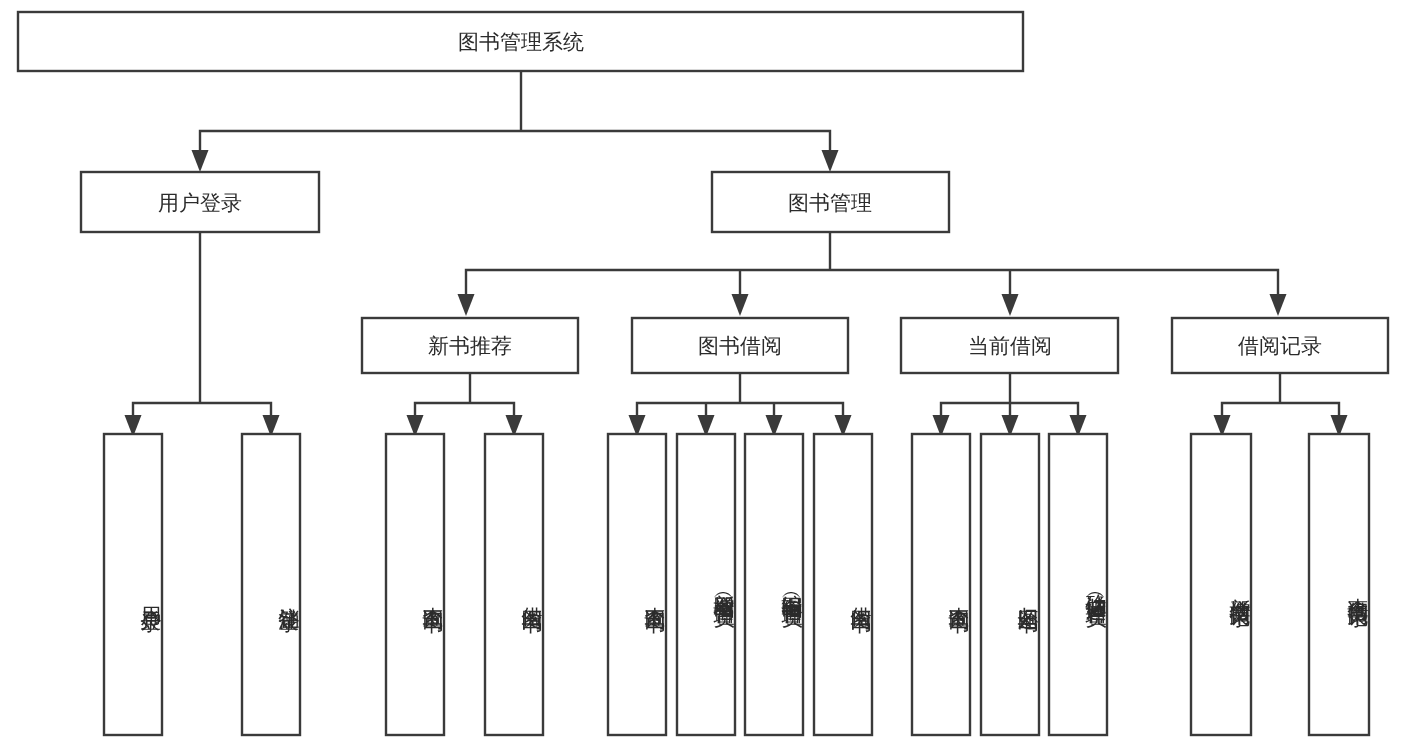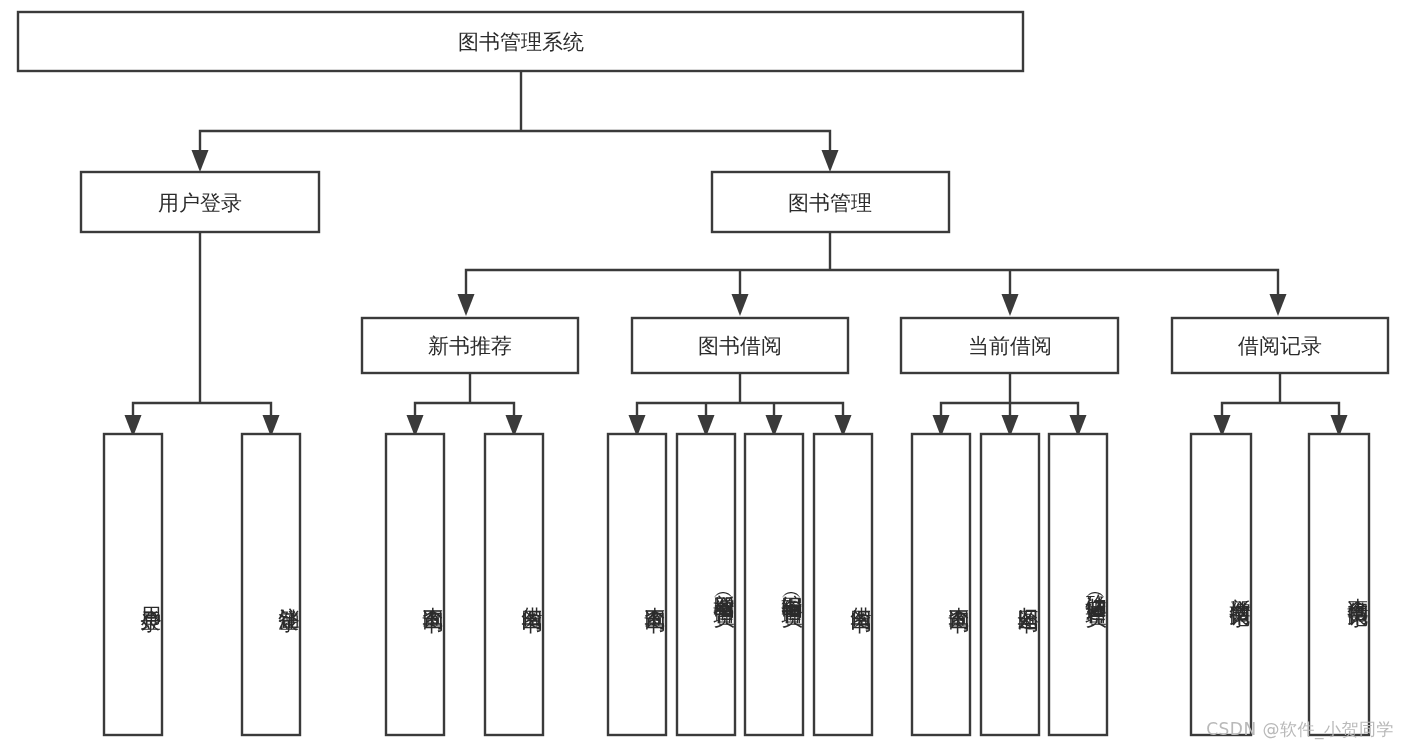--- a/index.html
+++ b/index.html
@@ -189,14 +189,13 @@
   <div class="leaf-label" style="left:745px; top:442px; width:58px; height:288px;">编辑图书（管理员）</div>
   <div class="leaf-label" style="left:814px; top:504px; width:58px; height:180px;">借阅图书</div>
 
   <div class="leaf-label" style="left:912px; top:504px; width:58px; height:180px;">查询图书</div>
   <div class="leaf-label" style="left:981px; top:504px; width:58px; height:180px;">归还图书</div>
   <div class="leaf-label" style="left:1049px; top:442px; width:58px; height:288px;">确认归还（管理员）</div>
 
   <div class="leaf-label" style="left:1191px; top:462px; width:60px; height:250px;">新增借阅记录</div>
   <div class="leaf-label" style="left:1309px; top:462px; width:60px; height:250px;">查询借阅记录</div>
 
-  <div class="watermark">CSDN @软件_小贺同学</div>
 </div>
 
 </body></html>

